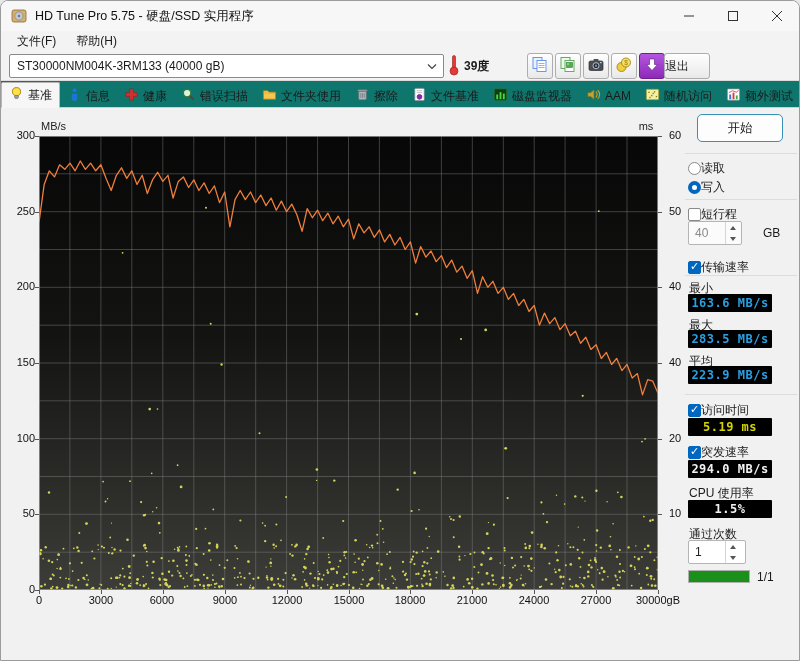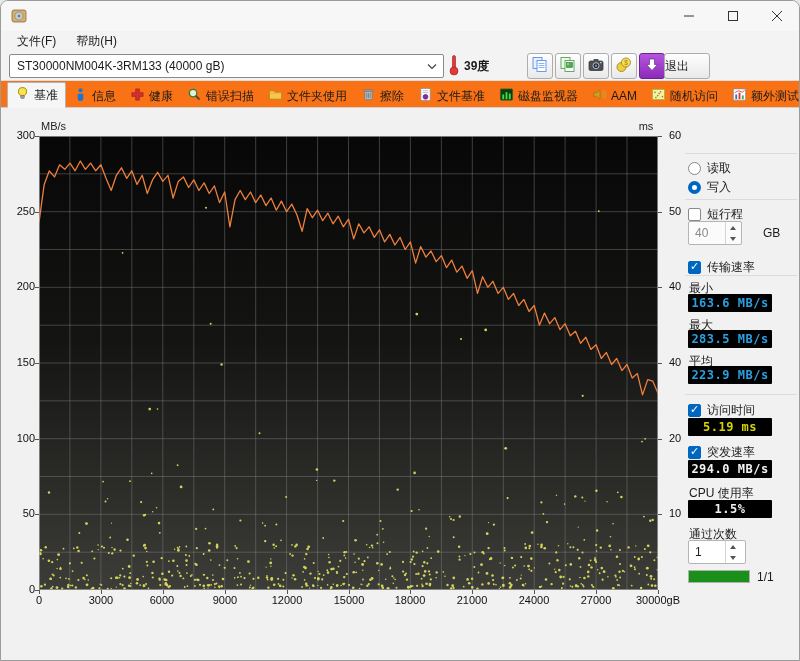--- a/index.html
+++ b/index.html
@@ -23,39 +23,39 @@
   .combo{position:absolute;left:8px;top:3px;width:435px;height:24px;background:#fff;border:1px solid #8a8a8a;border-radius:2px;display:flex;align-items:center;padding:0 22px 0 7px;font-size:12px;white-space:nowrap;overflow:hidden}
   .combo-arrow{position:absolute;right:6px;top:8px}
   .thermo{position:absolute;left:447px;top:3px}
   .temp-text{position:absolute;left:463px;top:7px;font-weight:bold;font-size:12px}
   .tbtns{position:absolute;left:526px;top:2px;display:flex;gap:2px}
   .btn{width:26px;height:26px;border:1px solid #adadad;border-radius:3px;background:linear-gradient(#fefefe,#e9e9e9);display:flex;align-items:center;justify-content:center}
   .btn.purple{background:linear-gradient(#b455e0,#8d2bb8);border-color:#6d2090}
   .exit-btn{position:absolute;left:663px;top:2px;width:46px;height:26px;border:1px solid #adadad;border-radius:3px;background:linear-gradient(#fefefe,#e9e9e9);display:flex;align-items:center;justify-content:flex-start;font-size:12px}
 
   
-  .tabbar{position:absolute;top:80px;left:0;right:0;height:27px;display:flex;align-items:flex-end;padding-left:6px;border-bottom:1px solid #cfcfcf;background:#f97316}
+  .tabbar{position:absolute;top:80px;left:0;right:0;height:27px;display:flex;align-items:flex-end;border-bottom:1px solid #cfcfcf;background:#0f766e}
   .tab{display:flex;align-items:center;gap:4px;padding:0 7px;height:22px;font-size:12px;white-space:nowrap}
   .tab.active{background:#f6f6f6;border:1px solid #b5b5b5;border-bottom:1px solid #f6f6f6;border-radius:2px 2px 0 0;margin-bottom:-1px;height:26px}
   .tab svg{flex:0 0 auto}
 
   
   .main{position:absolute;top:107px;left:0;right:0;bottom:0;background:#f1f1f1}
   .plot-wrap{position:absolute;left:38px;top:28px;width:619px;height:454px}
   .axis-unit{position:absolute;font-size:11px;color:#222}
   .ylabel{position:absolute;left:0;width:34px;text-align:right;font-size:11px;color:#111}
   .rlabel{position:absolute;left:661px;width:26px;text-align:center;font-size:11px;color:#111}
   .xlabel{position:absolute;width:60px;text-align:center;font-size:11px;color:#111;top:486px}
   .tick{position:absolute;background:#555}
 
   
   .sidebar{position:absolute;left:684px;top:0;width:116px;height:554px}
   .start-btn{position:absolute;left:12px;top:6px;width:86px;height:28px;background:#fdfdfd;border:1px solid #3a8fb7;border-radius:5px;display:flex;align-items:center;justify-content:center;font-size:12.5px}
   .sep{position:absolute;left:0;width:112px;height:1px;background:#dcdcdc}
-  .ctl-row{position:absolute;left:3px;display:flex;align-items:center;gap:6px;font-size:12px;white-space:nowrap}
+  .ctl-row{position:absolute;left:3px;display:flex;align-items:center;font-size:12px;white-space:nowrap}
   .radio{width:13px;height:13px;border-radius:50%;border:1px solid #8a8a8a;background:#fff;flex:0 0 auto}
   .radio.on{border:4px solid #0067c0}
   .cb{width:13px;height:13px;border:1px solid #8a8a8a;border-radius:2px;background:#fff;flex:0 0 auto;position:relative}
   .cb.on{background:#0067c0;border-color:#0067c0}
   .cb.on::after{content:"\2713";position:absolute;left:1px;top:-2px;color:#fff;font-size:11px;font-weight:bold}
   .field-label{position:absolute;left:4px;font-size:12px}
   .lcd{position:absolute;left:3px;width:84px;height:18px;background:#000;border-radius:1px;display:flex;align-items:center;justify-content:center;font-family:"DejaVu Sans Mono",monospace;font-weight:bold;font-size:12px;letter-spacing:.5px}
   .lcd.blue{color:#2aa0e0}.lcd.yellow{color:#d4d400}.lcd.white{color:#f2f2f2}
   .spin{position:absolute;left:3px;height:24px;background:#fff;border:1px solid #b5b5b5;border-radius:2px;display:flex}
   .spin input{border:0;outline:0;width:36px;padding-left:6px;font-size:12px;background:transparent;color:#222;font-family:inherit}
@@ -74,20 +74,21 @@
 <body>
 
 <div class="window">
 
   <div class="titlebar">
     <svg class="appicon" viewBox="0 0 16 16">
       <rect x="1" y="2" width="14" height="12" rx="2" fill="#d9b06b" stroke="#8a6a33" stroke-width="0.8"></rect>
       <circle cx="8" cy="8" r="4.2" fill="#c2c7cc" stroke="#7e858c" stroke-width="0.7"></circle>
       <circle cx="8" cy="8" r="1.2" fill="#6e747a"></circle>
     </svg>
+    <span class="title">HD Tune Pro 5.75 - 硬盘/SSD 实用程序</span>
     <div class="win-controls">
       <div class="win-btn">
         <svg width="10" height="10">
             <line x1="0" y1="5" x2="10" y2="5" stroke="#333" stroke-width="1"></line>
           </svg>
       </div>
       <div class="win-btn">
         <svg width="10" height="10">
             <rect x="0.5" y="0.5" width="9" height="9" fill="none" stroke="#333" stroke-width="1"></rect>
           </svg>
@@ -981,20 +982,23 @@
         <div class="tick" style="left:471px;top:482px;width:1px;height:4px"></div>
         <span class="xlabel" style="left:503px">24000</span>
         <div class="tick" style="left:533px;top:482px;width:1px;height:4px"></div>
         <span class="xlabel" style="left:565px">27000</span>
         <div class="tick" style="left:595px;top:482px;width:1px;height:4px"></div>
         <span class="xlabel" style="left:627px">30000gB</span>
         <div class="tick" style="left:657px;top:482px;width:1px;height:4px"></div>
       </div>
 
     <div class="sidebar">
+      <div class="start-btn">
+        <span>开始</span>
+      </div>
       <div class="sep" style="top:45px"></div>
 
       <div class="ctl-row" style="top:52px">
         <span class="radio"></span>
         <span>读取</span>
       </div>
       <div class="ctl-row" style="top:71px">
         <span class="radio on"></span>
         <span>写入</span>
       </div>

